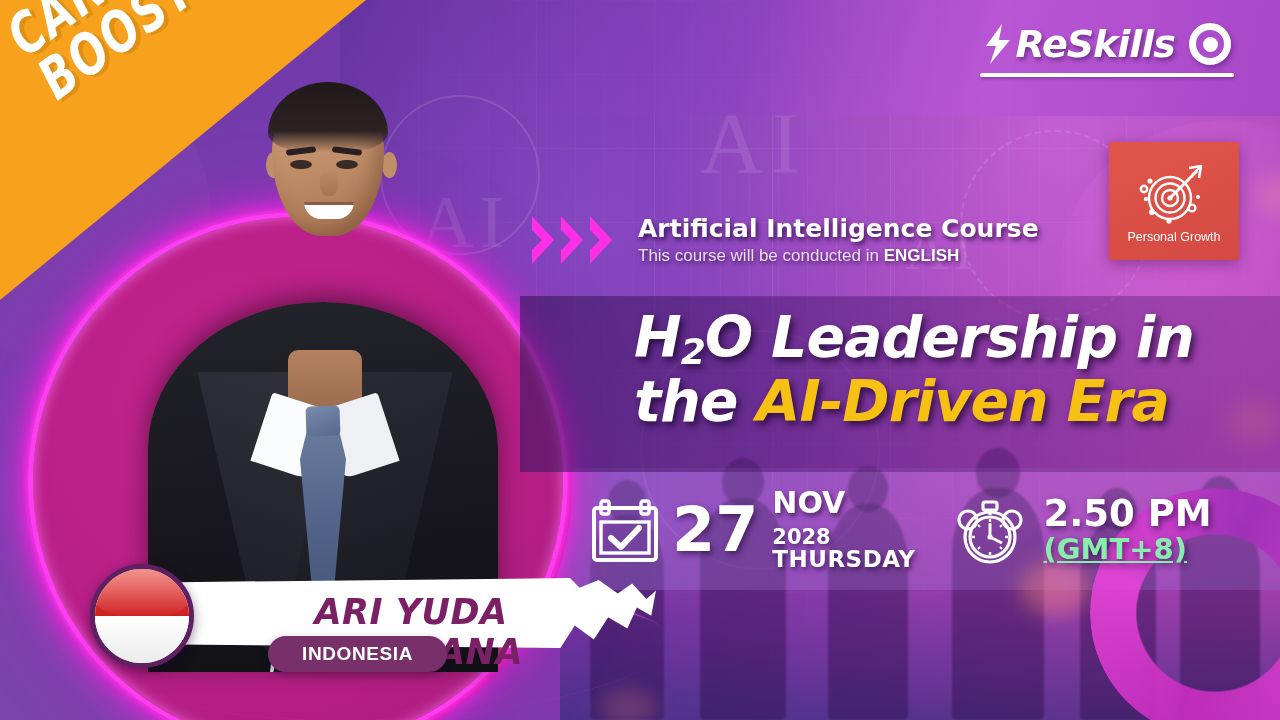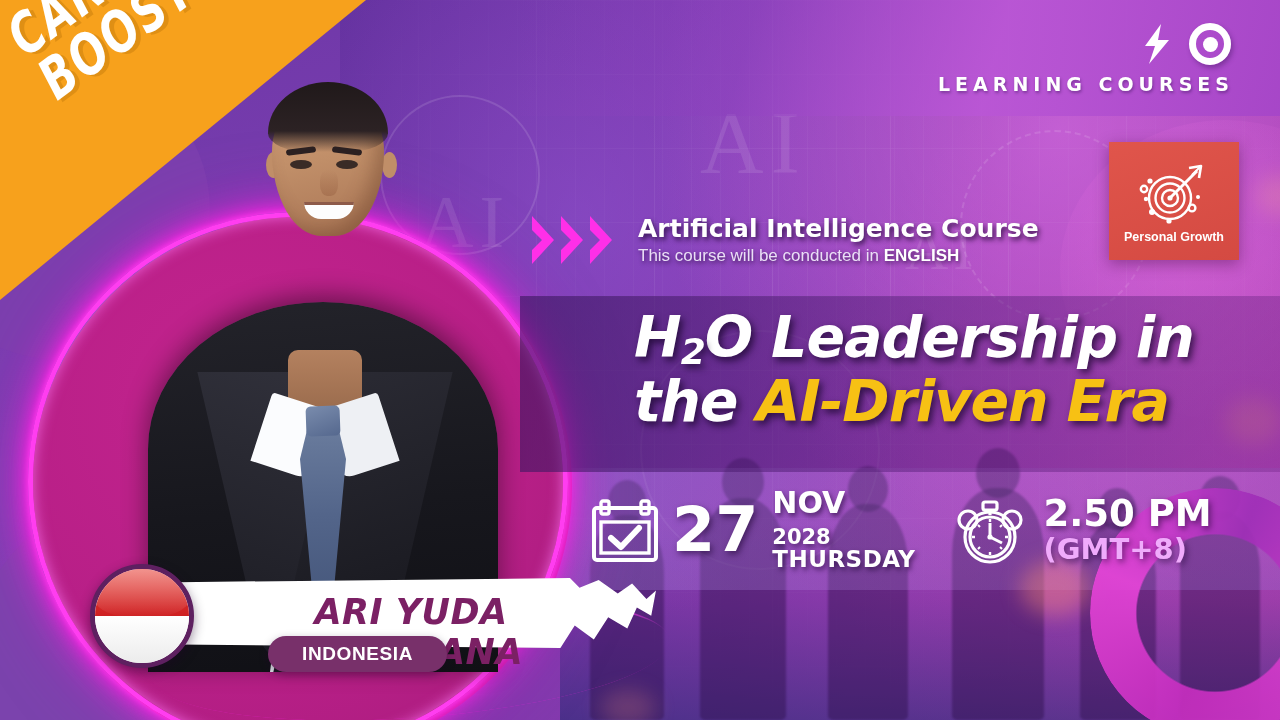--- a/index.html
+++ b/index.html
@@ -269,21 +269,21 @@
 
   
   .pg-card {
     position:absolute; left:1109px; top:142px; width:130px; height:118px;
     background:linear-gradient(160deg,#e0554b,#d44a42);
     display:flex; flex-direction:column; align-items:center; justify-content:center;
     box-shadow:0 4px 14px rgba(60,10,60,.4);
   }
   .pg-icon { width:74px; height:66px; margin-top:4px; }
   .pg-label {
-    color:#fff; font-size:12.5px; font-weight:700; margin-top:2px;
+    color:#fff; font-size:12.5px; font-weight:400; margin-top:2px;
     font-family:"Liberation Sans", sans-serif;
   }
 
   
   .course-block { position:absolute; left:530px; top:214px; display:flex; align-items:center; gap:24px; }
   .chevrons { display:flex; align-items:center; gap:3px; }
   .chev-wrap { position:relative; width:26px; height:52px; }
   .chev-wrap svg { position:absolute; left:0; top:0; }
   .course-txt { display:flex; flex-direction:column; gap:3px; }
   .course-title {
@@ -335,22 +335,22 @@
   }
   .dt-dow {
     color:#fff; font-size:23px; font-weight:800; letter-spacing:.5px;
     font-family:"DejaVu Sans", sans-serif; text-shadow:2px 3px 5px rgba(30,5,50,.6);
   }
   .t-time {
     color:#fff; font-size:37px; font-weight:700; line-height:1.04;
     font-family:"DejaVu Sans", sans-serif; text-shadow:2px 3px 6px rgba(30,5,50,.6);
   }
   .t-tz {
-    color:#f0abfc; font-size:29px; font-weight:700; line-height:1.04;
-    font-family:"DejaVu Sans", sans-serif; text-shadow:2px 3px 6px rgba(30,5,50,.6);
+    color:#86efac; font-size:29px; font-weight:700; line-height:1.04;
+    font-family:"DejaVu Sans", sans-serif; text-shadow:2px 3px 6px rgba(30,5,50,.6);text-decoration:underline;
   }
 
   
   .name-banner {
     position:absolute; left:178px; top:578px; width:478px; height:70px;
     background:#fff;
     clip-path:polygon(
       0 6%, 82% 0%, 84% 14%, 88% 3%, 92% 22%, 95% 8%, 98% 30%, 100% 18%,
       99% 54%, 96% 42%, 94% 72%, 90% 56%, 87% 88%, 83% 68%, 80% 100%, 0 95%);
     box-shadow:0 3px 10px rgba(40,10,60,.35);
@@ -486,30 +486,30 @@
 
   <div class="header-band"></div>
   <div class="logo-wrap">
     <div class="logo-row">
       <div class="reskills">
         <span class="bolt-r">
           <svg width="40" height="44" viewBox="0 0 40 44">
             <path d="M22 2 L6 24 H16 L10 42 L30 18 H19 Z" fill="#fff"></path>
           </svg>
         </span>
+        <span>ReSkills</span>
       </div>
       <div class="onlive">
         <span class="live-o">
             <i></i>
           </span>
       </div>
     </div>
     <div class="sub-row">
       <span class="sub-rule"></span>
-      <span class="sub-text">LEARNING COURSES</span>
     </div>
   </div>
 
   <div class="pg-card">
     <span class="pg-icon">
       <svg width="74" height="66" viewBox="0 0 74 66" fill="none" stroke="#fff" stroke-width="2.4">
         <circle cx="33" cy="36" r="21"></circle>
         <circle cx="33" cy="36" r="14.5"></circle>
         <circle cx="33" cy="36" r="8"></circle>
         <circle cx="33" cy="36" r="2.6" fill="#fff" stroke="none"></circle>

